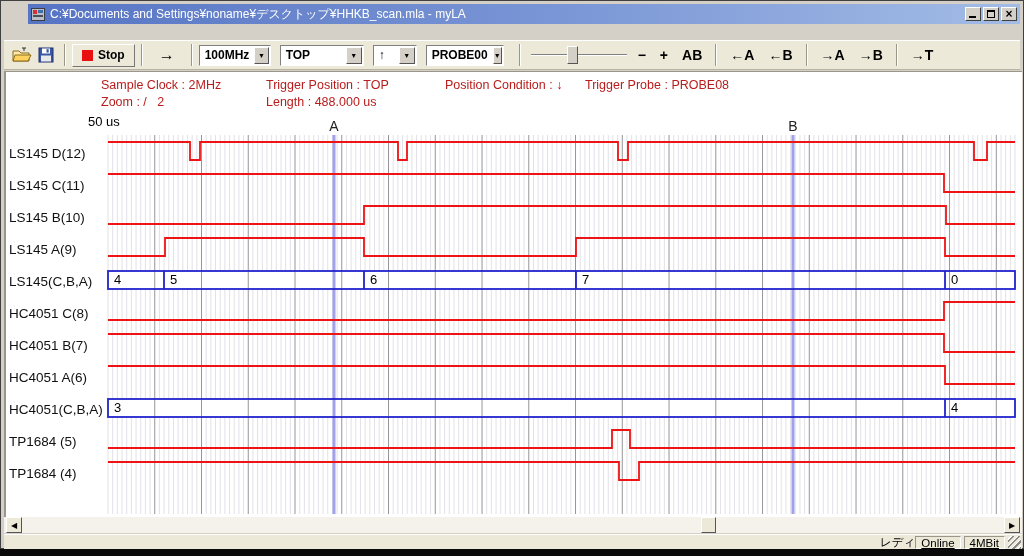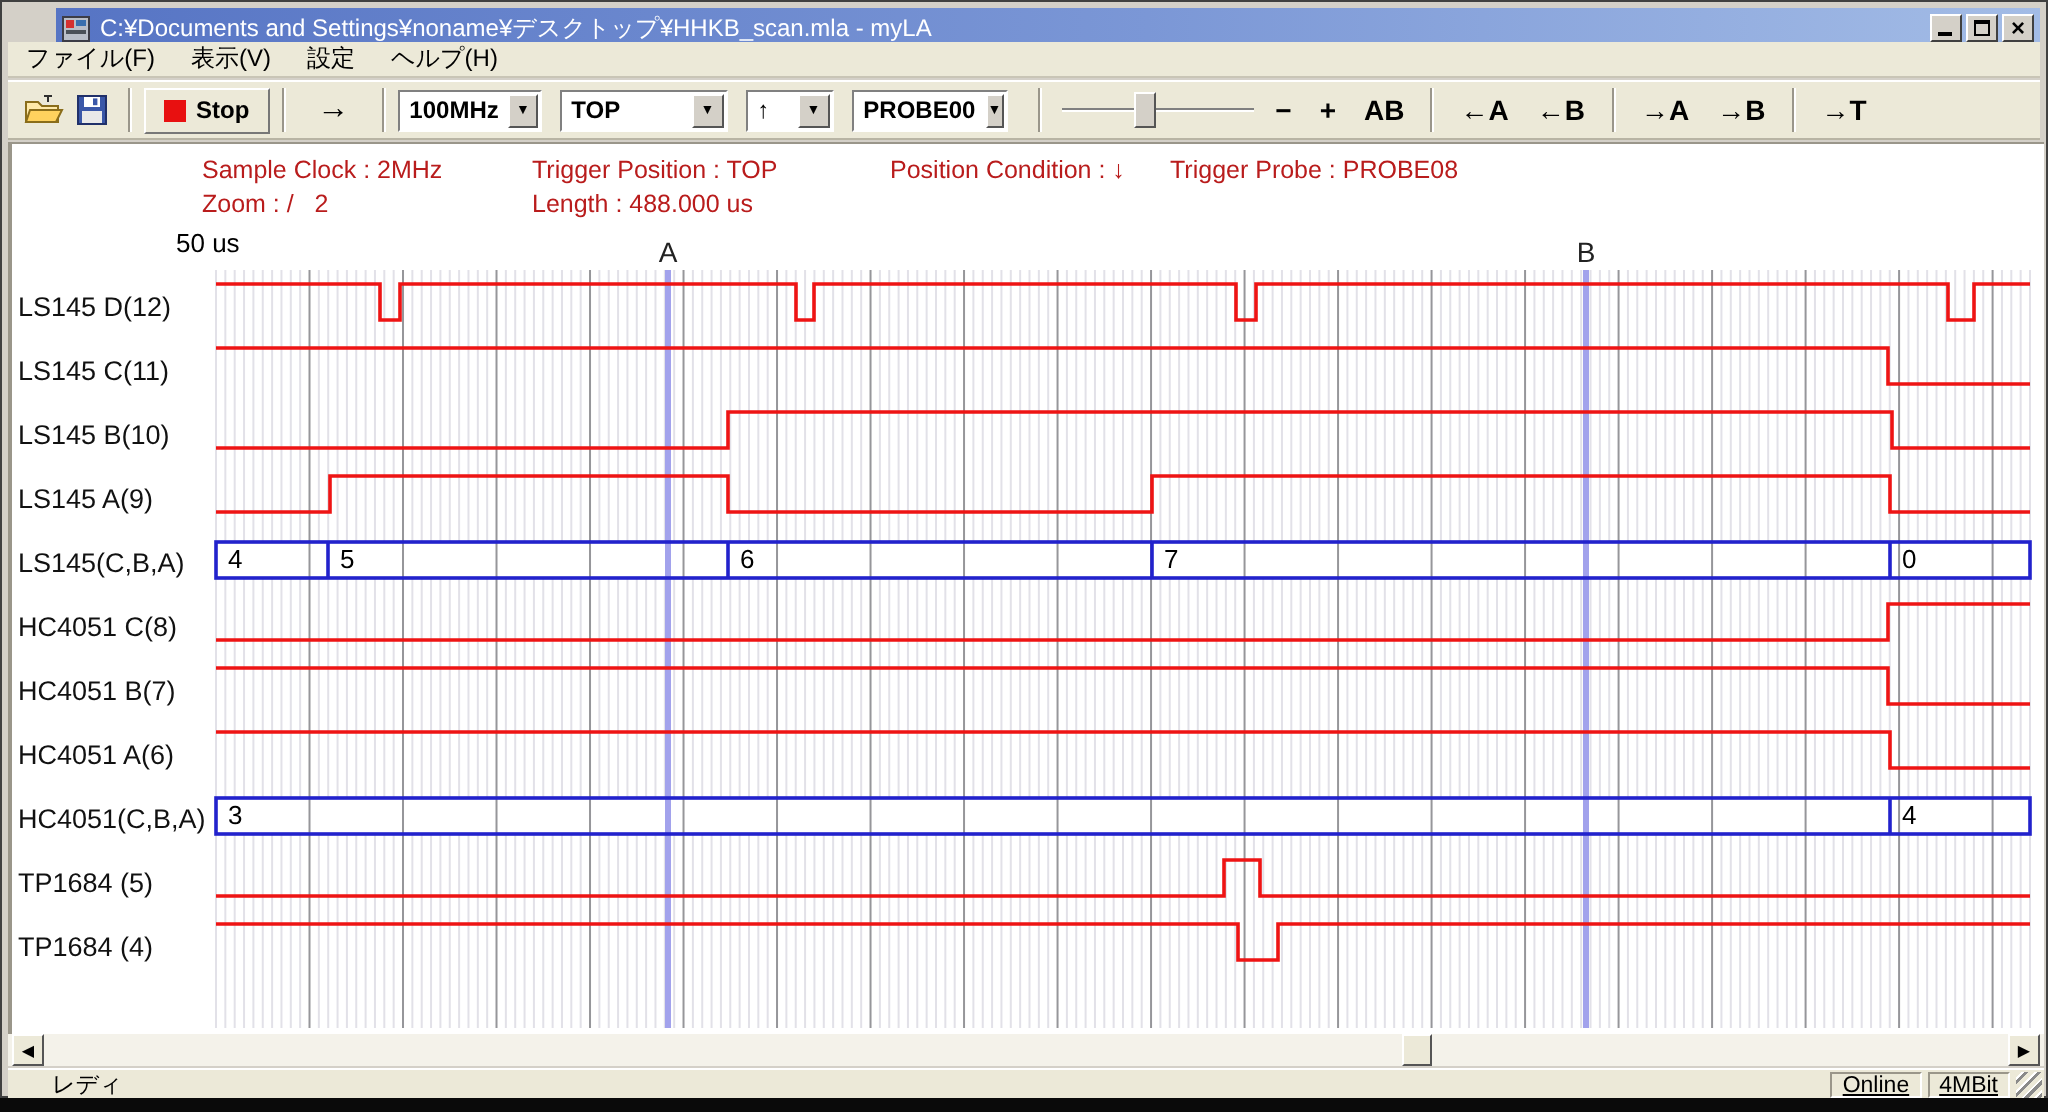--- a/index.html
+++ b/index.html
@@ -63,21 +63,21 @@
   .sb-btn { position:absolute; top:0; width:16px; height:16px; background:#ece9d8;
             border:1px solid; border-color:#fff #555 #555 #fff; font-size:8px;
             display:flex; align-items:center; justify-content:center; color:#000; }
   .sb-left { left:2px; } .sb-right { right:2px; }
   .sb-thumb { position:absolute; left:697px; top:0; width:15px; height:16px;
               background:#ece9d8; border:1px solid; border-color:#fff #555 #555 #fff; }
   
   .statusbar { position:absolute; left:3px; top:533px; width:1018px; height:15px;
                background:#ece9d8; border-top:1px solid #fff; font-size:11.5px;
                display:flex; align-items:center; color:#000; }
-  .status-left { padding-left:22px; flex:1; }
+  .status-left { padding-left:22px; flex:1;text-align:right; }
   .status-panel { height:13px; padding:0 5px; margin-right:3px; border:1px solid;
                   border-color:#9a968a #fff #fff #9a968a; line-height:12px;text-decoration:underline; }
   .resize-grip { width:13px; height:13px; margin-right:1px;
       background:repeating-linear-gradient(135deg, transparent 0 2px, #fff 2px 3px, #8a8a8a 3px 4.5px); }
 </style>
 </head>
 <body>
 
 <div class="window">
 
@@ -93,26 +93,20 @@
       <span class="win-btn">
           <span class="glyph-min"></span>
         </span>
       <span class="win-btn">
           <span class="glyph-max"></span>
         </span>
       <span class="win-btn glyph-close">×</span>
     </div>
   </div>
 
-  <div class="menubar">
-    <span class="menu-item">ファイル(F)</span>
-    <span class="menu-item">表示(V)</span>
-    <span class="menu-item">設定</span>
-    <span class="menu-item">ヘルプ(H)</span>
-  </div>
 
   <div class="toolbar">
     <span class="tb-btn">
       <svg width="20" height="16" viewBox="0 0 20 16">
         <path d="M1 4 L7 4 L9 6 L17 6 L17 14 L1 14 Z" fill="#ffe9a8" stroke="#8a6d1a"></path>
         <path d="M3 8 L19 8 L16 14 L1 14 Z" fill="#ffd25e" stroke="#8a6d1a"></path>
         <path d="M10 1 L14 1 M12 1 L12 4" stroke="#2f2f2f" fill="none"></path>
       </svg>
     </span>
     <span class="tb-btn">

